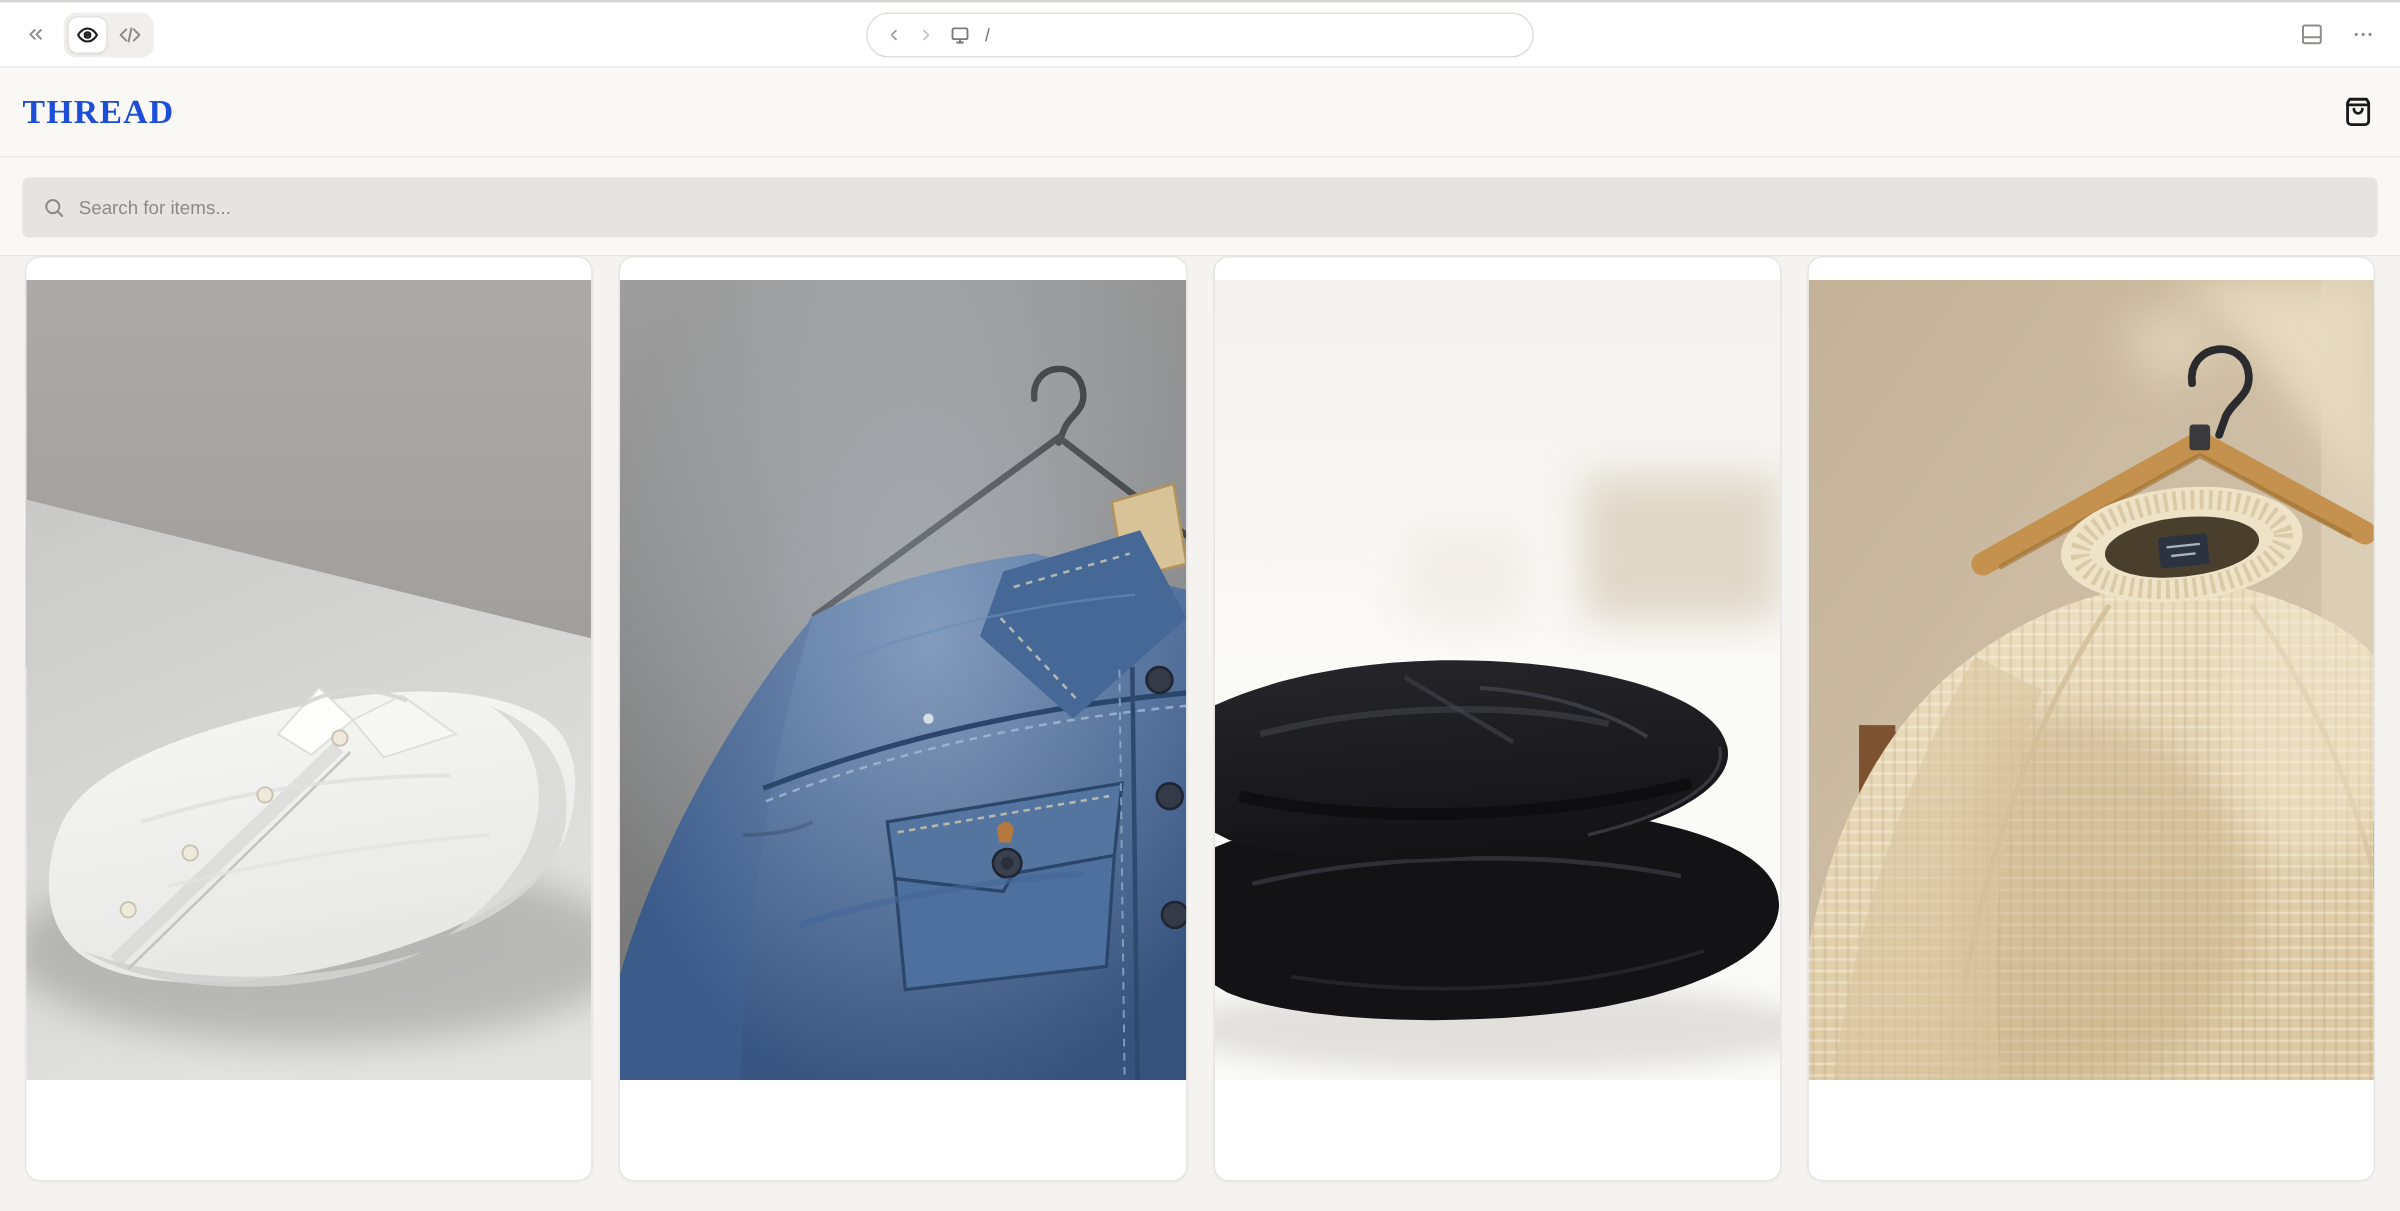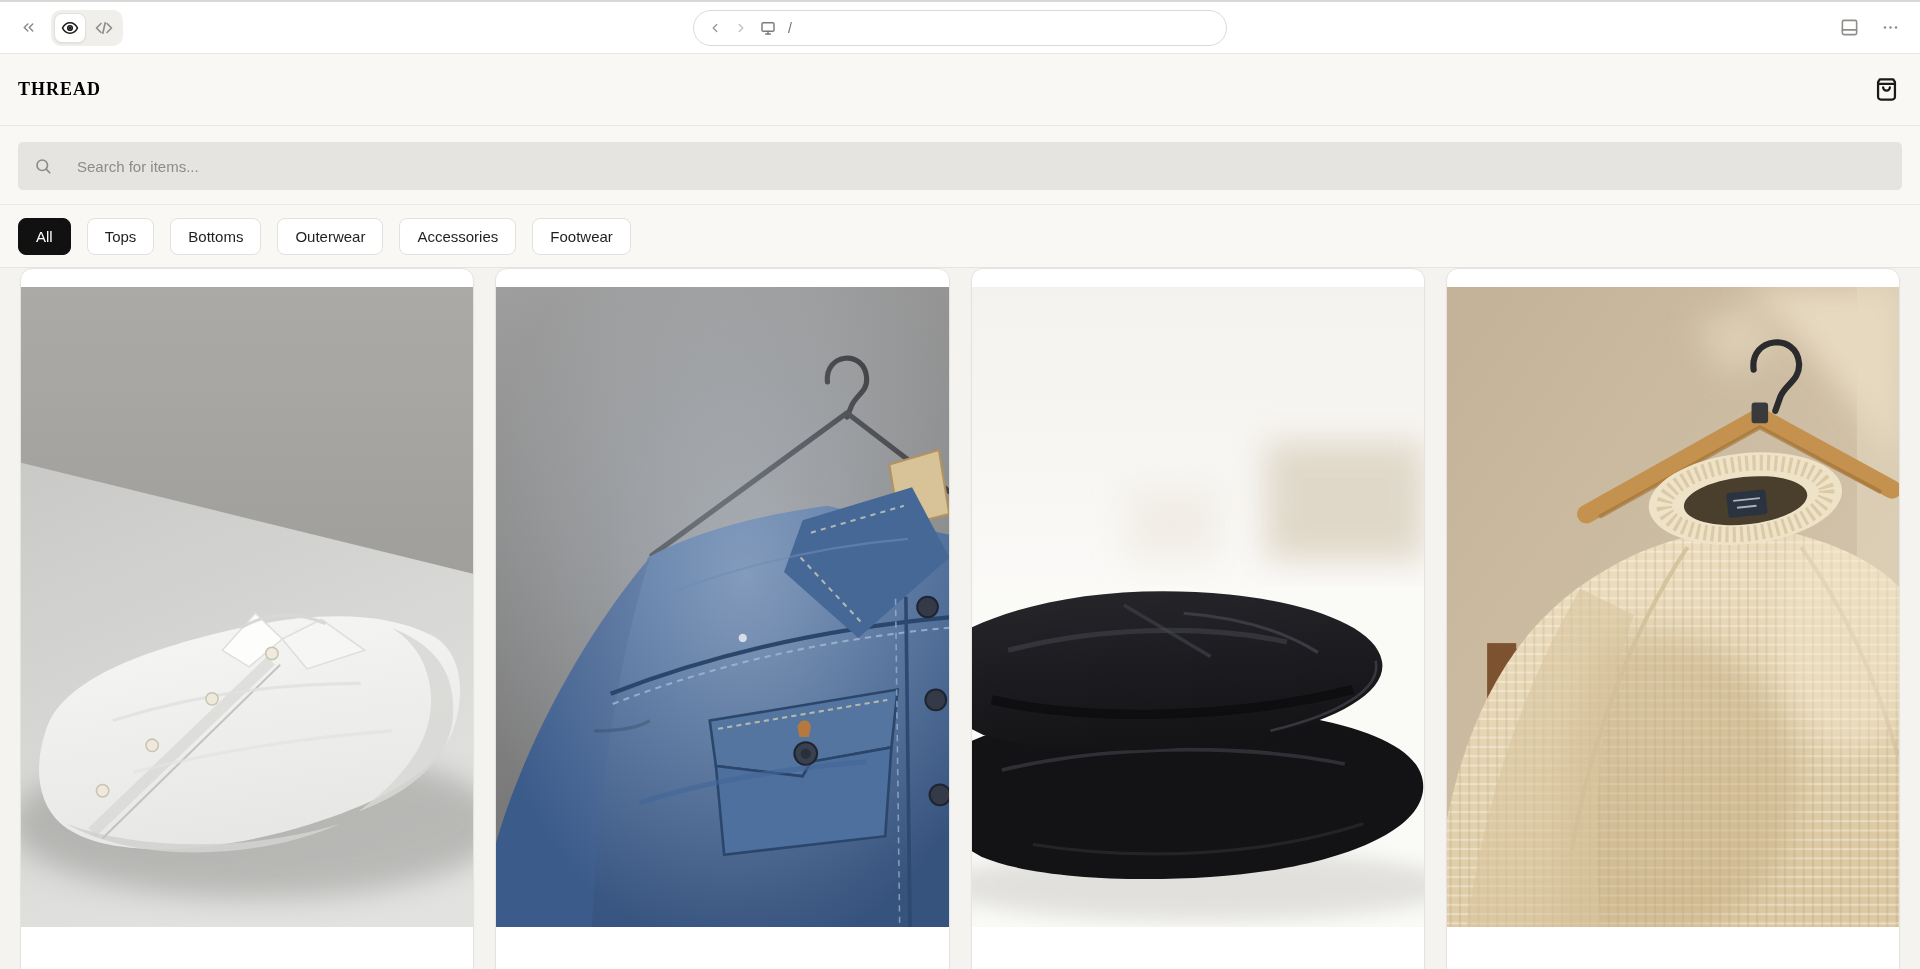--- a/index.html
+++ b/index.html
@@ -55,32 +55,32 @@
 
   
   .site-header {
     height: 72px; background: #f9f8f5;
     border-bottom: 1px solid #eae8e4;
     display: flex; align-items: center; justify-content: space-between;
     padding: 0 18px;
   }
   .brand {
     font-family: "Liberation Serif", serif;
-    font-size: 18px; font-weight: 600; letter-spacing: 1px; color: #000000;
+    font-size: 27px; font-weight: 600; letter-spacing: 1px; color: #1d4ed8;
   }
   .bag-btn { background: none; border: none; cursor: pointer; color: #1a1a1a; display: flex; padding: 2px; }
 
   
   .search-section {
     background: #f9f8f5; border-bottom: 1px solid #eae8e4;
     padding: 16px 18px 14px;
   }
   .search-box {
     height: 48px; background: #e6e4e1; border-radius: 5px;
-    display: flex; align-items: center; gap: 25px; padding: 16px 16px;
+    display: flex; align-items: center; gap: 11px; padding: 16px 16px;
     color: #8d8b87;
   }
   .search-box input {
     flex: 1; background: transparent; border: none; outline: none;
     font-size: 15px; color: #333331; font-family: "Liberation Sans", sans-serif;
   }
   .search-box input::placeholder { color: #8d8b87; }
 
   
   .filter-section {
@@ -189,28 +189,20 @@
   <div class="search-section">
     <div class="search-box">
       <svg width="18" height="18" viewBox="0 0 24 24" fill="none" stroke="currentColor" stroke-width="2.2" stroke-linecap="round">
           <circle cx="11" cy="11" r="7"></circle>
           <line x1="16.5" y1="16.5" x2="21" y2="21"></line>
         </svg>
       <input type="text" placeholder="Search for items..." style="">
     </div>
   </div>
 
-  <div class="filter-section">
-    <button class="chip active">All</button>
-    <button class="chip">Tops</button>
-    <button class="chip">Bottoms</button>
-    <button class="chip">Outerwear</button>
-    <button class="chip">Accessories</button>
-    <button class="chip">Footwear</button>
-  </div>
 
   <main class="content">
 
     <div class="product-grid">
 
       <article class="product-card">
         <svg viewBox="0 0 440 620" preserveAspectRatio="xMidYMid slice">
           <defs>
             <linearGradient id="wall1" x1="0" y1="0" x2="0" y2="1">
                 <stop offset="0" stop-color="#abaaa7"></stop>

